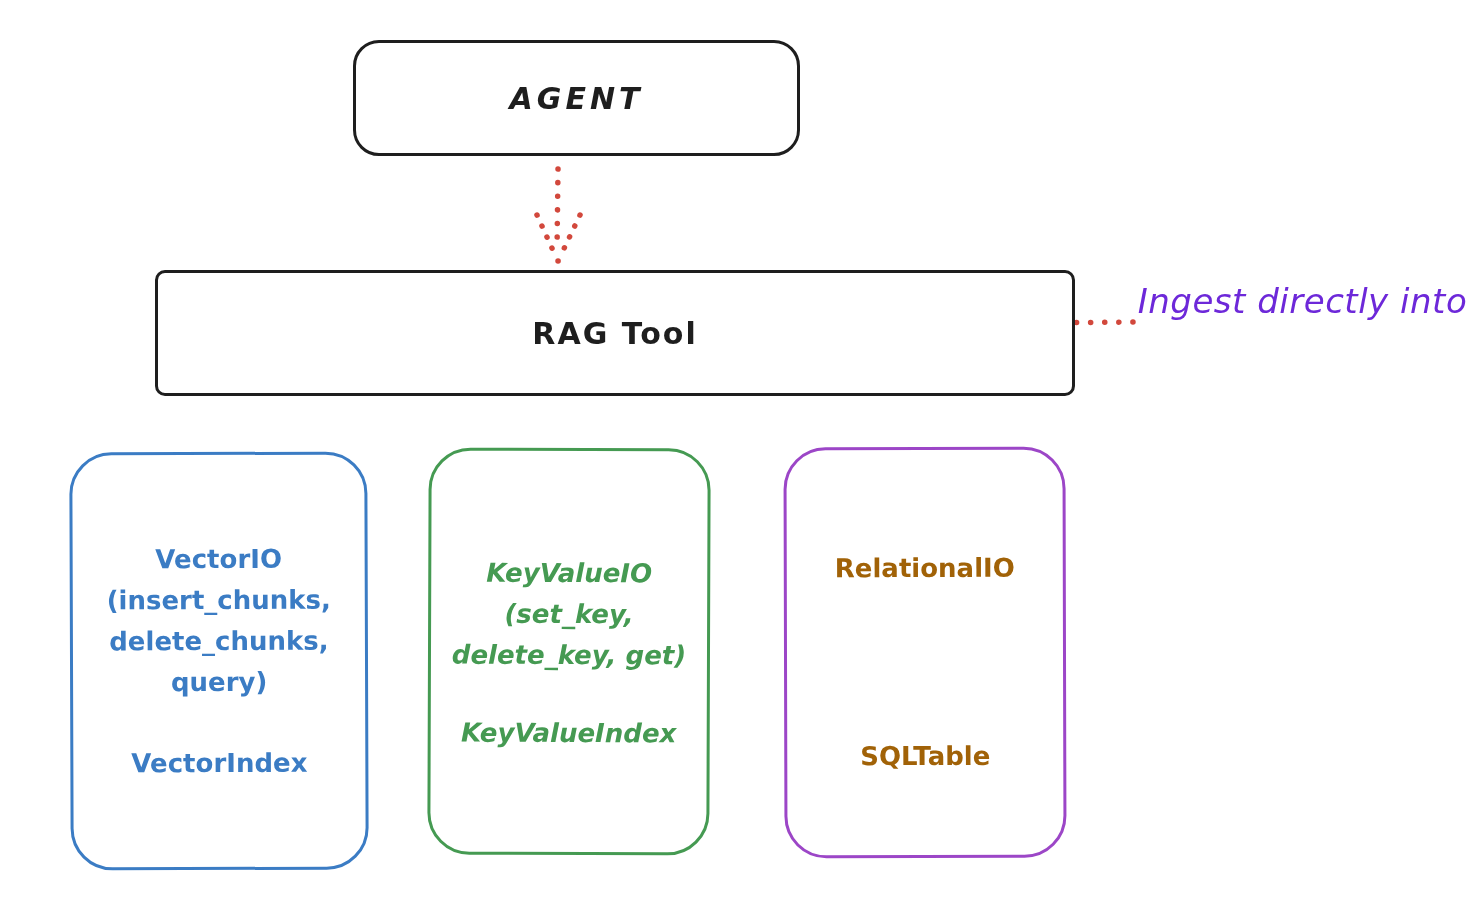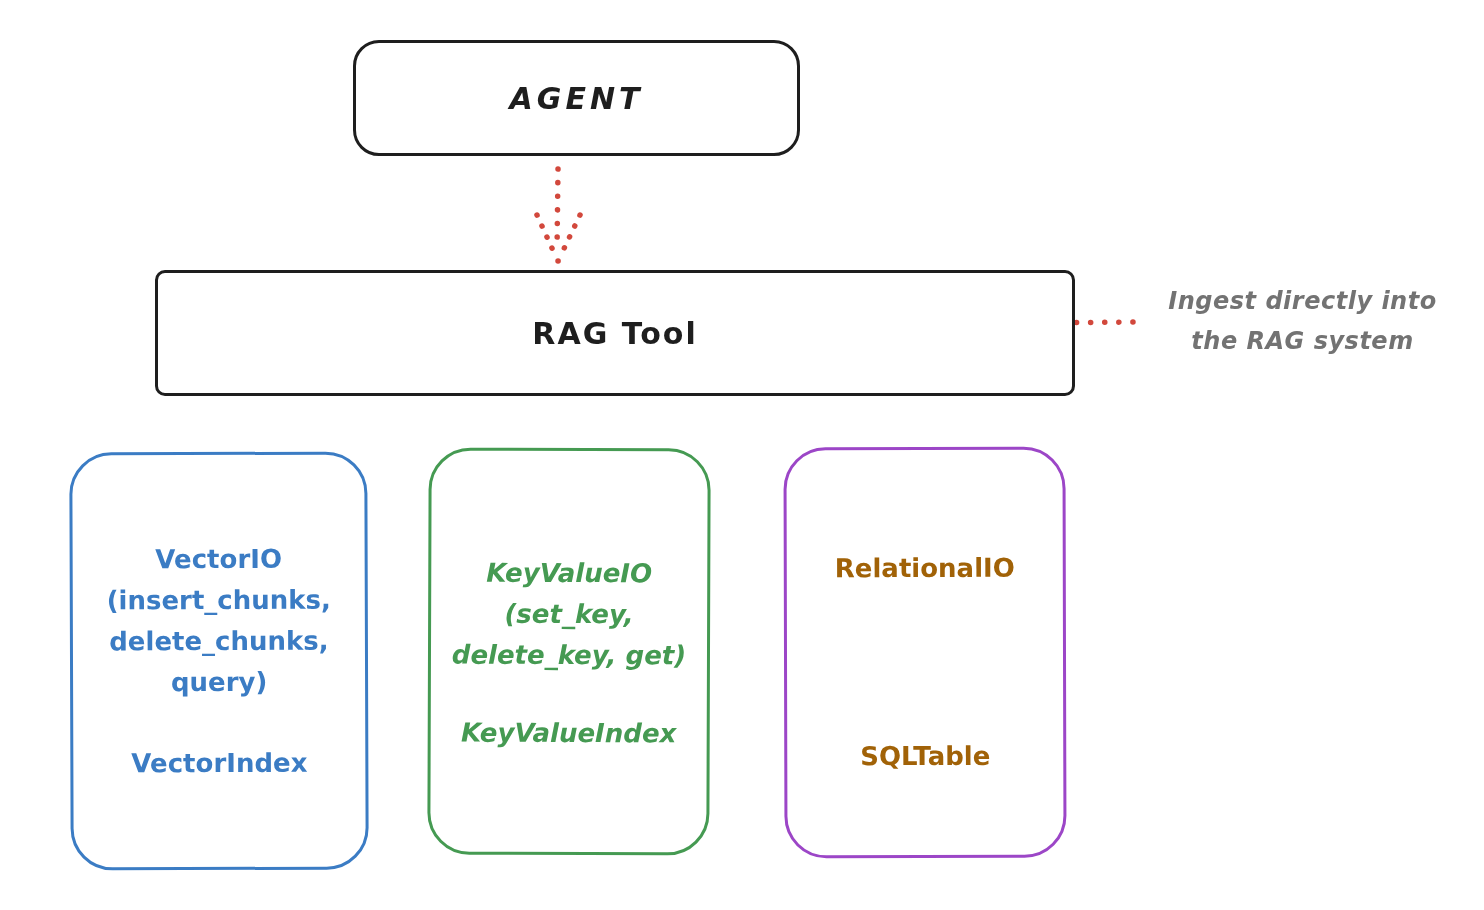--- a/index.html
+++ b/index.html
@@ -78,23 +78,23 @@
   .io-green  .io-main  { top: 102px; }
   .io-green  .io-index { top: 262px; }
   .io-purple .io-main  { top: 98px; }
   .io-purple .io-index { top: 262px; margin-top: 24px; }
 
   .annotation {
     position: absolute;
     left: 1135px; top: 281px;
     width: 335px;
     text-align: center;
-    color: #737373;
-    font-size: 24px;
-    font-weight: 700;
+    color: #6d28d9;
+    font-size: 34px;
+    font-weight: 400;
     font-style: italic;
     line-height: 40px;
     letter-spacing: 0.5px;
   }
 </style>
 </head>
 <body>
 
 <div class="canvas">
 
@@ -118,21 +118,20 @@
   <div class="hd-box box-agent">
     <span class="label">AGENT</span>
   </div>
 
   <div class="hd-box box-ragtool">
     <span class="label">RAG Tool</span>
   </div>
 
   <div class="annotation">
     <div>Ingest directly into</div>
-    <div>the RAG system</div>
   </div>
 
   <div class="io-box io-blue">
     <div class="io-text io-main">
       <div>VectorIO</div>
       <div>(insert_chunks,</div>
       <div>delete_chunks,</div>
       <div>query)</div>
     </div>
     <div class="io-text io-index">VectorIndex</div>

